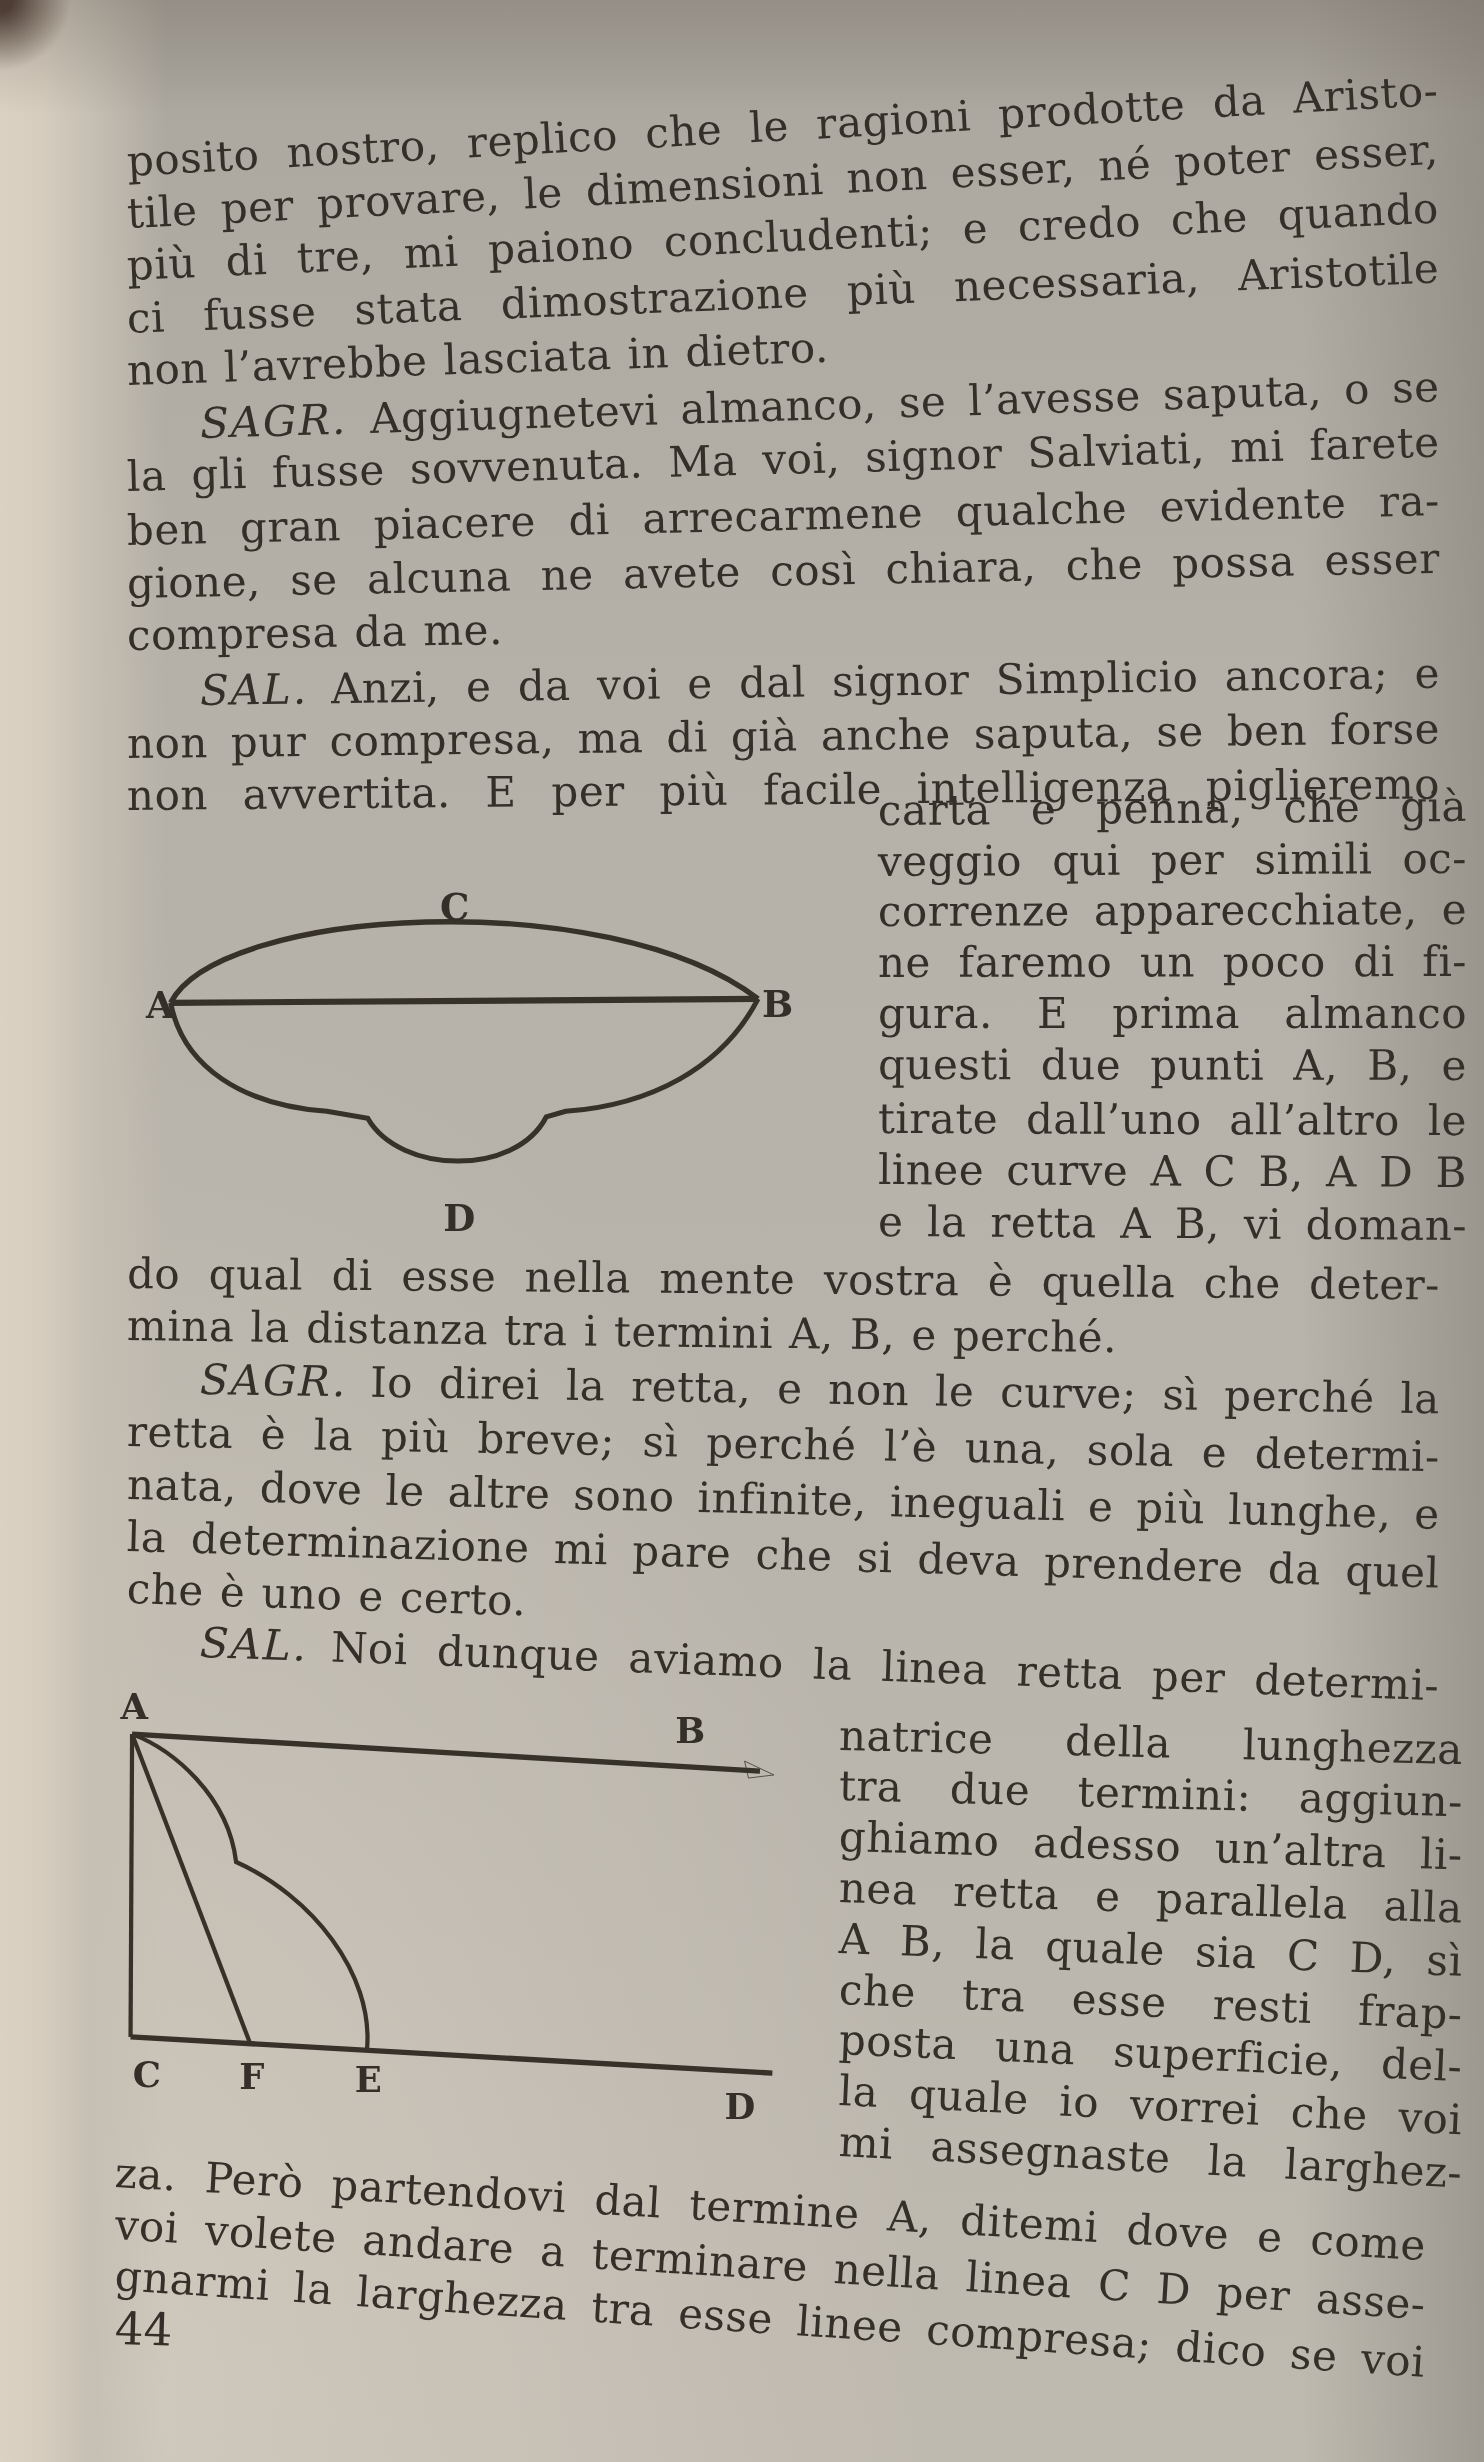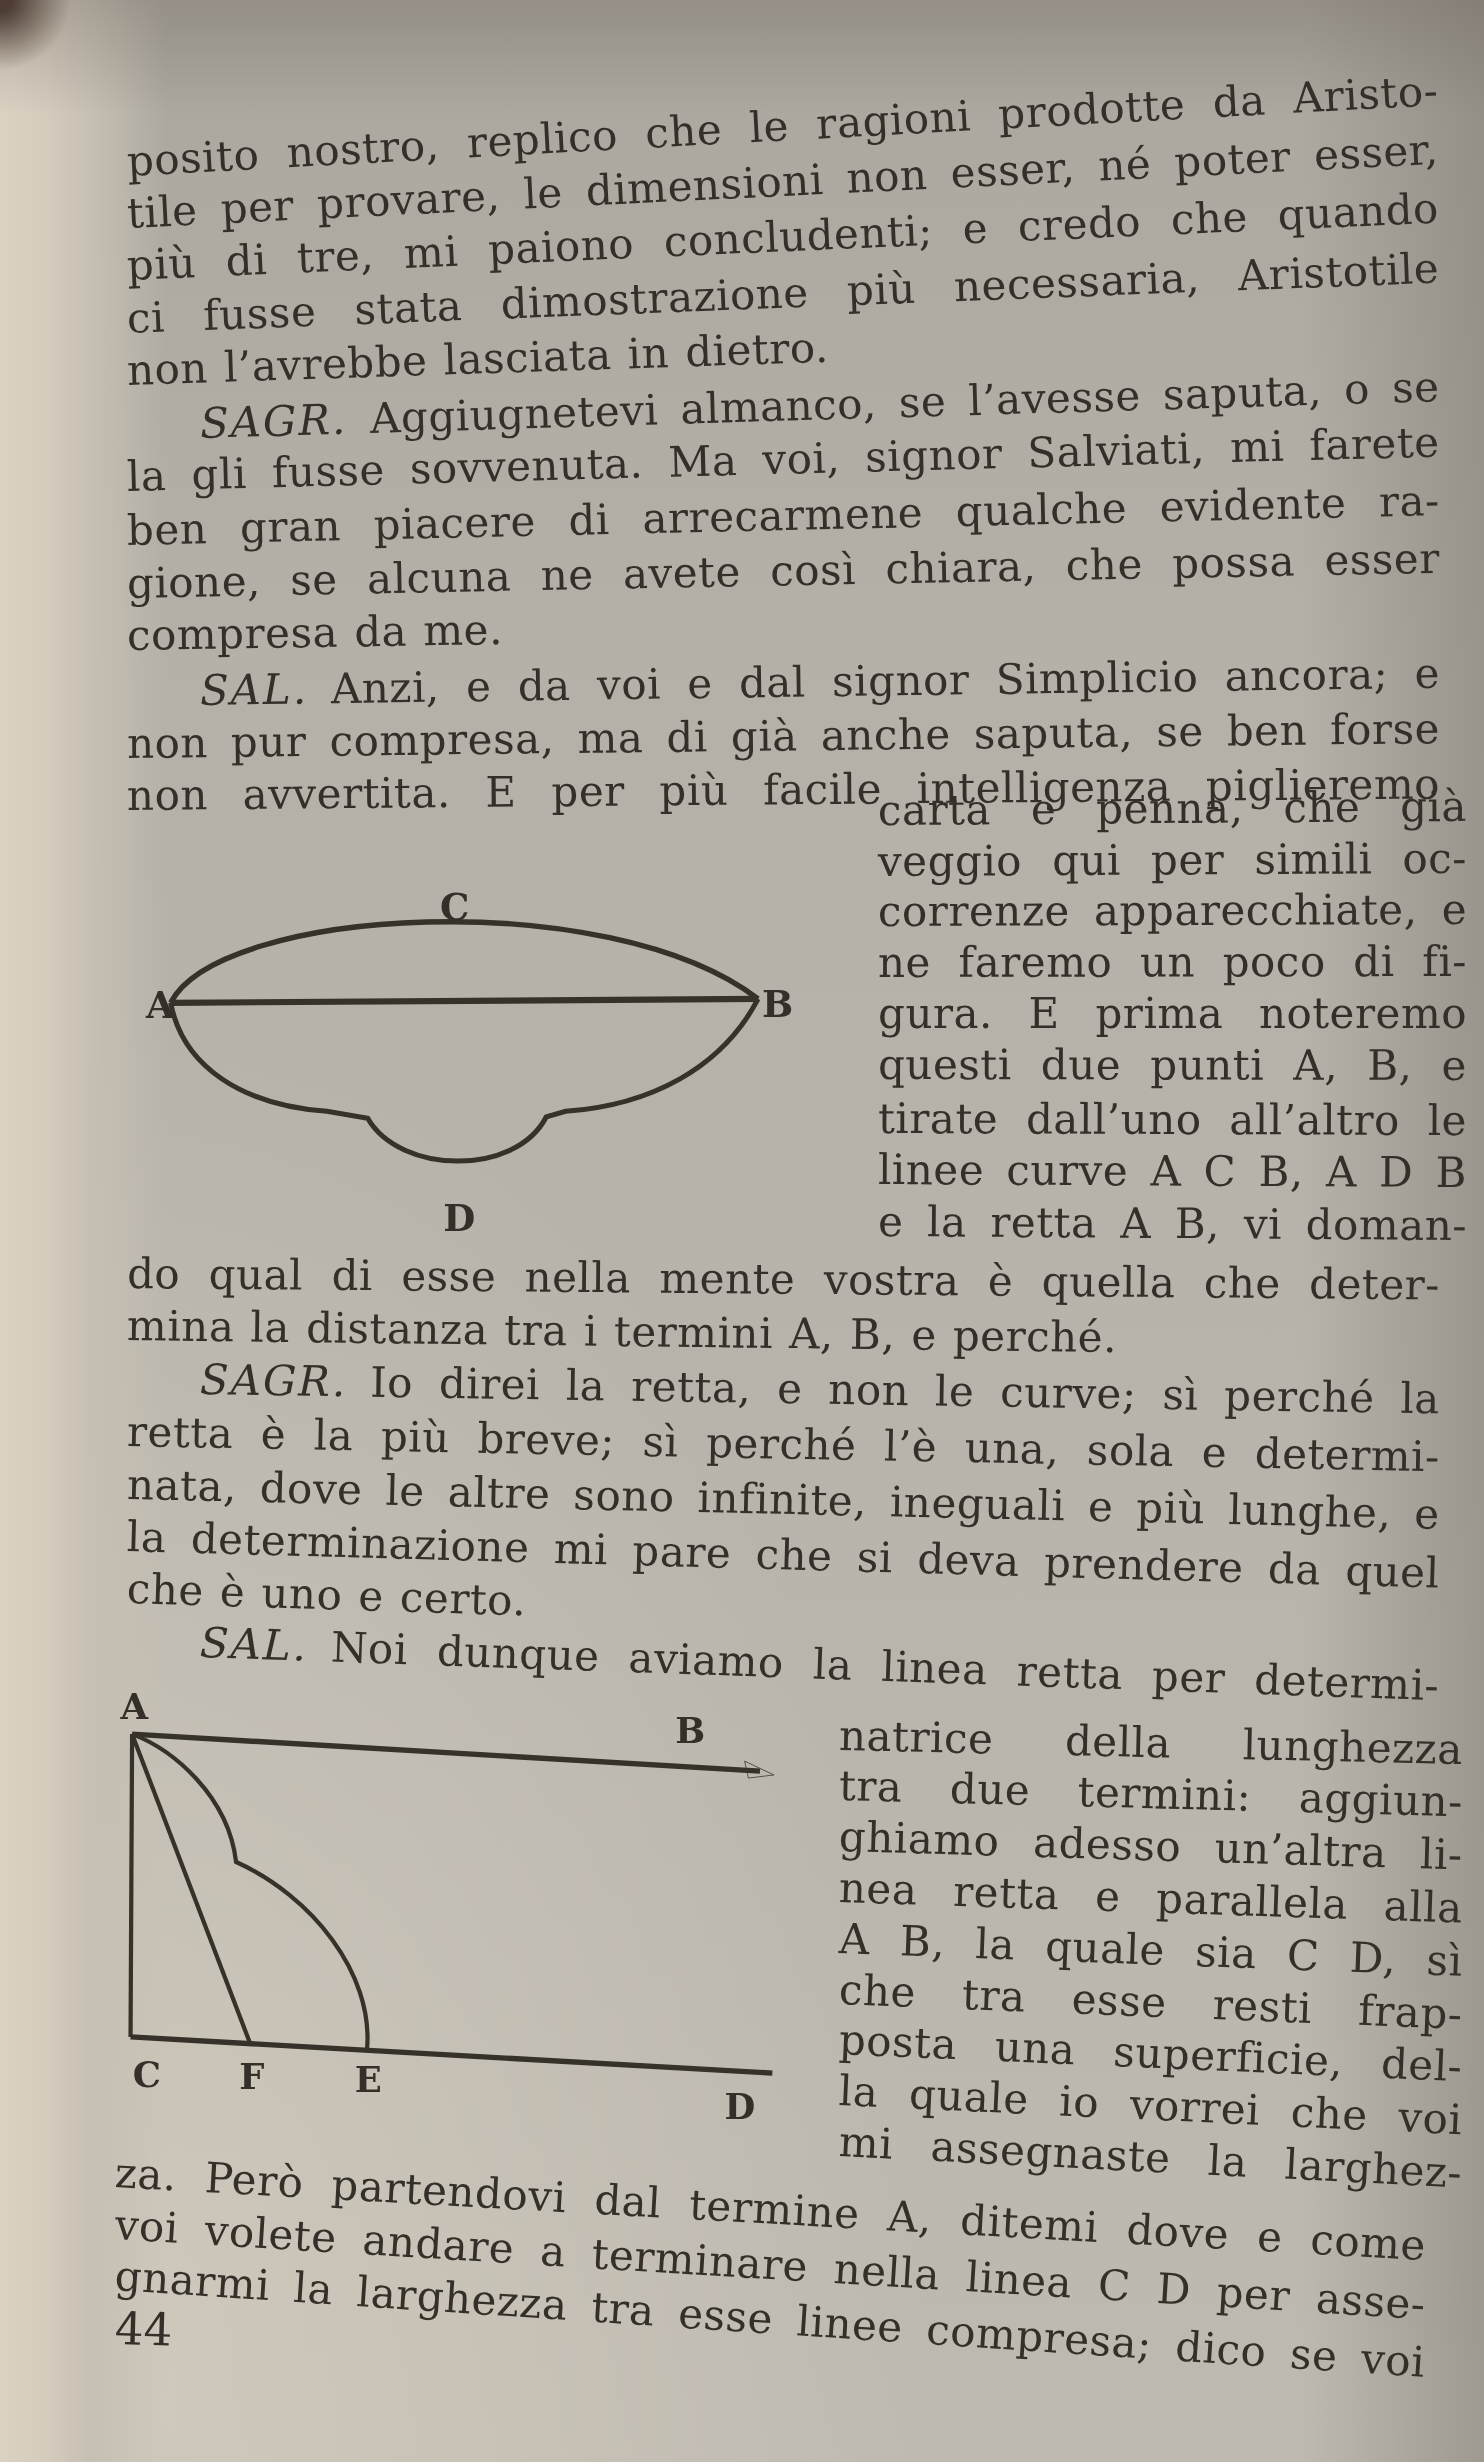--- a/index.html
+++ b/index.html
@@ -52,21 +52,21 @@
       <div class="line" style="left: 127px; top: 504px; width: 1313px; transform: rotate(-1.3deg);">ben gran piacere di arrecarmene qualche evidente ra-</div>
       <div class="line" style="left: 127px; top: 557px; width: 1313px; transform: rotate(-1.1deg);">gione, se alcuna ne avete così chiara, che possa esser</div>
       <div class="line lastline" style="left: 127px; top: 609px; width: 1313px; transform: rotate(-0.9deg);">compresa da me.</div>
       <div class="line" style="left: 200px; top: 664px; width: 1240px; transform: rotate(-0.8deg);"><i class="sp">SAL.</i>Anzi, e da voi e dal signor Simplicio ancora; e</div>
       <div class="line" style="left: 127px; top: 717px; width: 1313px; transform: rotate(-0.65deg);">non pur compresa, ma di già anche saputa, se ben forse</div>
       <div class="line" style="left: 127px; top: 769px; width: 1313px; transform: rotate(-0.5deg);">non avvertita. E per più facile intelligenza piglieremo</div>
       <div class="line" style="left: 878px; top: 784px; width: 589px; transform: rotate(-0.4deg);">carta e penna, che già</div>
       <div class="line" style="left: 878px; top: 835px; width: 589px; transform: rotate(-0.3deg);">veggio qui per simili oc-</div>
       <div class="line" style="left: 878px; top: 885px; width: 589px; transform: rotate(-0.2deg);">correnze apparecchiate, e</div>
       <div class="line" style="left: 878px; top: 936px; width: 589px; transform: rotate(-0.1deg);">ne faremo un poco di fi-</div>
-      <div class="line" style="left: 878px; top: 987px; width: 589px; transform: rotate(0deg);">gura. E prima noteremo</div>
+      <div class="line" style="left: 878px; top: 987px; width: 589px; transform: rotate(0deg);">gura. E prima almanco</div>
       <div class="line" style="left: 878px; top: 1038px; width: 589px; transform: rotate(0.1deg);">questi due punti A, B, e</div>
       <div class="line" style="left: 878px; top: 1092px; width: 589px; transform: rotate(0.2deg);">tirate dall’uno all’altro le</div>
       <div class="line" style="left: 878px; top: 1143px; width: 589px; transform: rotate(0.3deg);">linee curve A C B, A D B</div>
       <div class="line" style="left: 878px; top: 1195px; width: 589px; transform: rotate(0.4deg);">e la retta A B, vi doman-</div>
       <div class="line" style="left: 127px; top: 1247px; width: 1313px; transform: rotate(0.5deg);">do qual di esse nella mente vostra è quella che deter-</div>
       <div class="line lastline" style="left: 127px; top: 1299px; width: 1313px; transform: rotate(0.7deg);">mina la distanza tra i termini A, B, e perché.</div>
       <div class="line" style="left: 200px; top: 1353px; width: 1240px; transform: rotate(0.9deg);"><i class="sp">SAGR.</i>Io direi la retta, e non le curve; sì perché la</div>
       <div class="line" style="left: 127px; top: 1405px; width: 1313px; transform: rotate(1.1deg);">retta è la più breve; sì perché l’è una, sola e determi-</div>
       <div class="line" style="left: 127px; top: 1458px; width: 1313px; transform: rotate(1.3deg);">nata, dove le altre sono infinite, ineguali e più lunghe, e</div>
       <div class="line" style="left: 127px; top: 1510px; width: 1313px; transform: rotate(1.6deg);">la determinazione mi pare che si deva prendere da quel</div>

